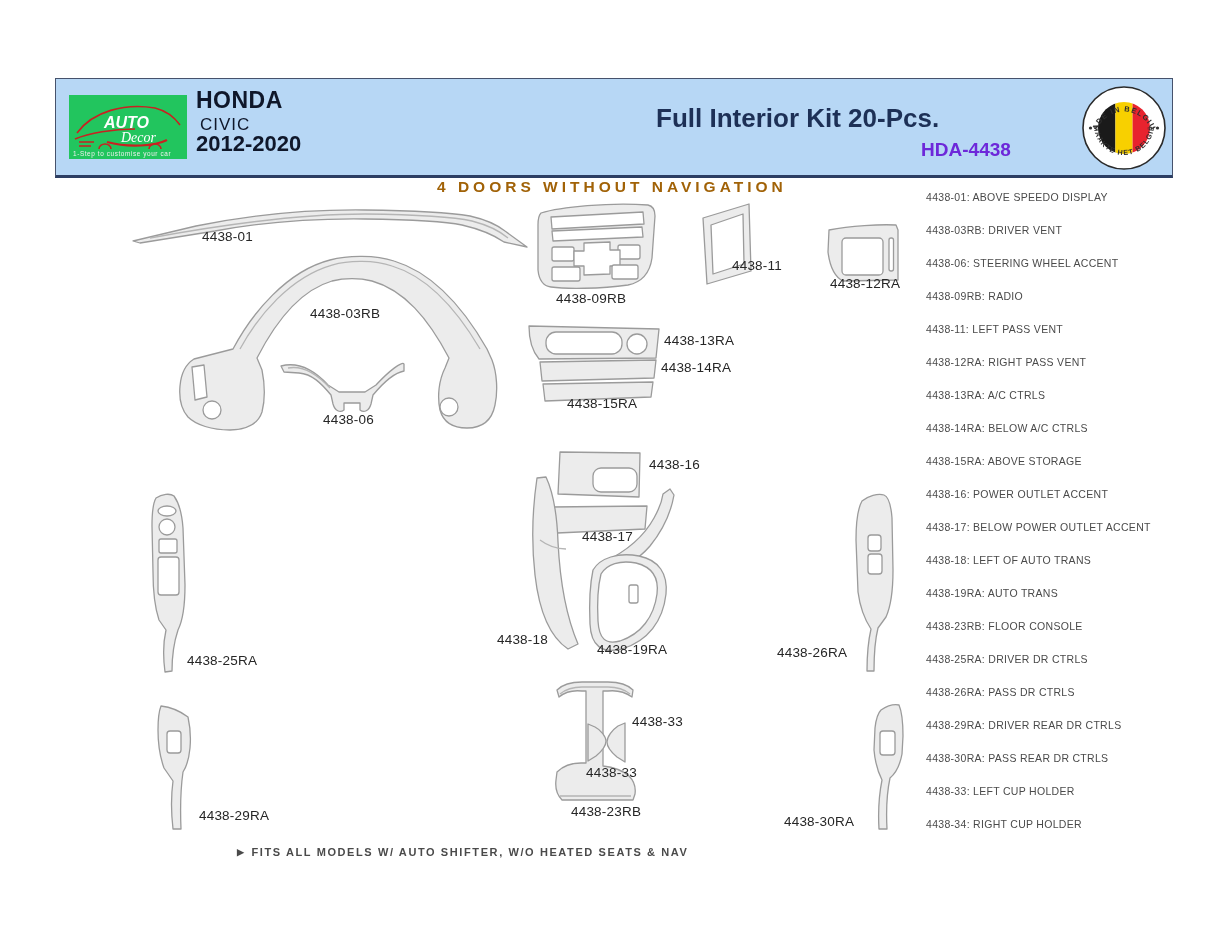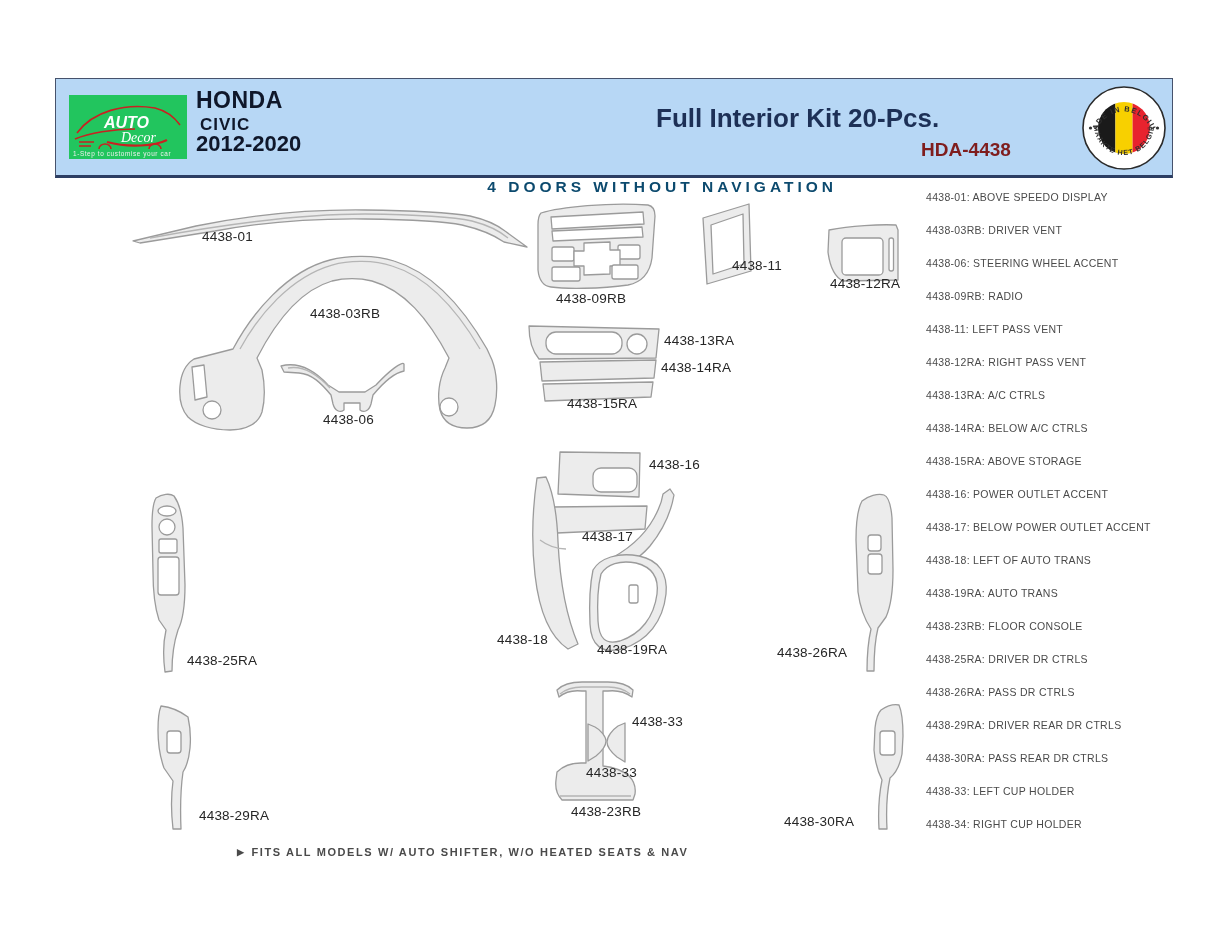--- a/index.html
+++ b/index.html
@@ -9,35 +9,35 @@
   }
   
   .band{
     position:absolute;left:55px;top:78px;width:1118px;height:100px;
     background:#b7d7f5;border:1.5px solid #46526c;border-bottom:3px solid #2c3e63;
     box-sizing:border-box;
   }
   .logo-box{position:absolute;left:13px;top:16px;width:118px;height:64px;background:#22c55e;}
   .vehicle{position:absolute;left:140px;top:10px;color:#0f172a;line-height:1;}
   .vehicle .make{font-size:23px;font-weight:bold;letter-spacing:.5px;}
-  .vehicle .model{font-size:17px;font-weight:bold;margin:4px 0 0 4px;letter-spacing:1px;}
+  .vehicle .model{font-size:17px;font-weight:normal;margin:4px 0 0 4px;letter-spacing:1px;}
   .vehicle .years{font-size:22px;font-weight:bold;}
   .product-title{
     position:absolute;left:600px;top:24px;width:440px;text-align:left;
     color:#1d3056;font-size:26px;font-weight:bold;
   }
   .product-sku{
     position:absolute;left:760px;top:60px;width:300px;text-align:center;
-    color:#7f1d1d;font-size:19px;font-weight:bold;
+    color:#6d28d9;font-size:19px;font-weight:bold;
   }
   .badge{position:absolute;left:1025px;top:6px;width:86px;height:86px;}
   
   .diagram-title{
-    position:absolute;left:437px;top:178px;width:400px;text-align:right;
-    font-size:15.5px;font-weight:bold;letter-spacing:4px;color:#0c4a6e;white-space:nowrap;
+    position:absolute;left:437px;top:178px;width:400px;text-align:left;
+    font-size:15.5px;font-weight:bold;letter-spacing:4px;color:#a16207;white-space:nowrap;
   }
   .parts-svg{position:absolute;left:0;top:0;}
   .part-label{
     position:absolute;font-size:13.5px;color:#262626;white-space:nowrap;letter-spacing:.2px;
   }
   .note{
     position:absolute;left:237px;top:846px;font-size:11px;font-weight:bold;
     letter-spacing:1.6px;color:#4a4a4a;white-space:nowrap;
   }
   .note .marker{font-size:9px;margin-right:6px;vertical-align:1px;}

